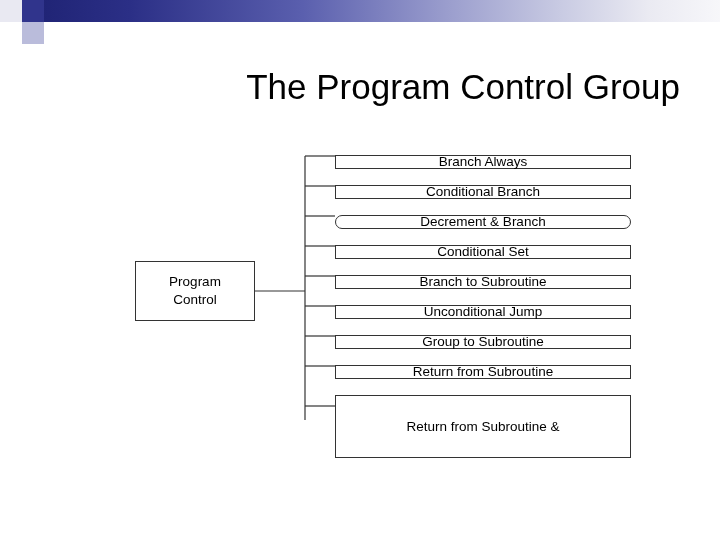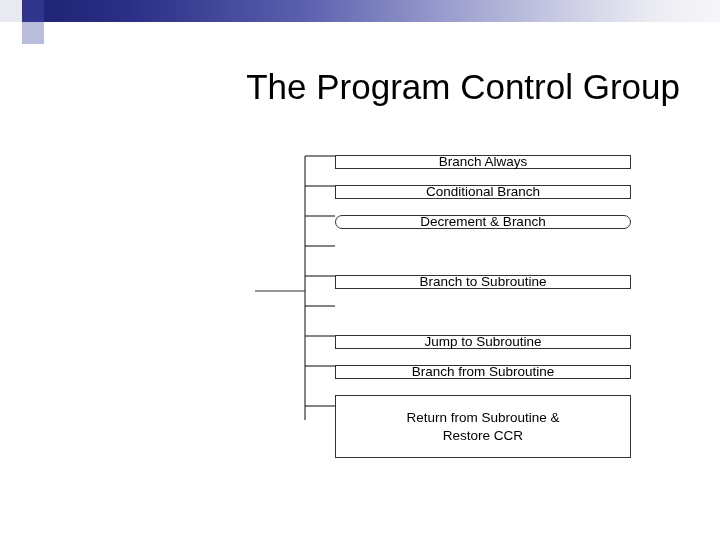--- a/index.html
+++ b/index.html
@@ -138,39 +138,50 @@
     <line x1="305" y1="186" x2="335" y2="186" stroke="#333333" stroke-width="1.2"></line>
     <line x1="305" y1="216" x2="335" y2="216" stroke="#333333" stroke-width="1.2"></line>
     <line x1="305" y1="246" x2="335" y2="246" stroke="#333333" stroke-width="1.2"></line>
     <line x1="305" y1="276" x2="335" y2="276" stroke="#333333" stroke-width="1.2"></line>
     <line x1="305" y1="306" x2="335" y2="306" stroke="#333333" stroke-width="1.2"></line>
     <line x1="305" y1="336" x2="335" y2="336" stroke="#333333" stroke-width="1.2"></line>
     <line x1="305" y1="366" x2="335" y2="366" stroke="#333333" stroke-width="1.2"></line>
     <line x1="305" y1="406" x2="335" y2="406" stroke="#333333" stroke-width="1.2"></line>
   </svg>
 
+  <div class="node-box" id="root-box">
+    <div>
+      <div>Program</div>
+      <div>Control</div>
+    </div>
+  </div>
 
   <div class="node-box leaf-box" style="top:155px;">
     <span>Branch Always</span>
   </div>
   <div class="node-box leaf-box" style="top:185px;">
     <span>Conditional Branch</span>
   </div>
   <div class="node-box leaf-box" style="top:215px;border-radius:10px;">
     <span>Decrement &amp; Branch</span>
   </div>
+  <div class="node-box leaf-box" style="top:245px;">
+    <span>Conditional Set</span>
+  </div>
   <div class="node-box leaf-box" style="top:275px;">
     <span>Branch to Subroutine</span>
   </div>
+  <div class="node-box leaf-box" style="top:305px;">
+    <span>Unconditional Jump</span>
+  </div>
   <div class="node-box leaf-box" style="top:335px;">
-    <span>Jump to Subroutine</span>
+    <span>Group to Subroutine</span>
   </div>
   <div class="node-box leaf-box" style="top:365px;">
-    <span>Branch from Subroutine</span>
+    <span>Return from Subroutine</span>
   </div>
   <div class="node-box leaf-box tall" style="top:395px;">
     <div>
       <div>Return from Subroutine &amp;</div>
-      <div>Restore CCR</div>
     </div>
   </div>
 
 </div>
 
 </body></html>

